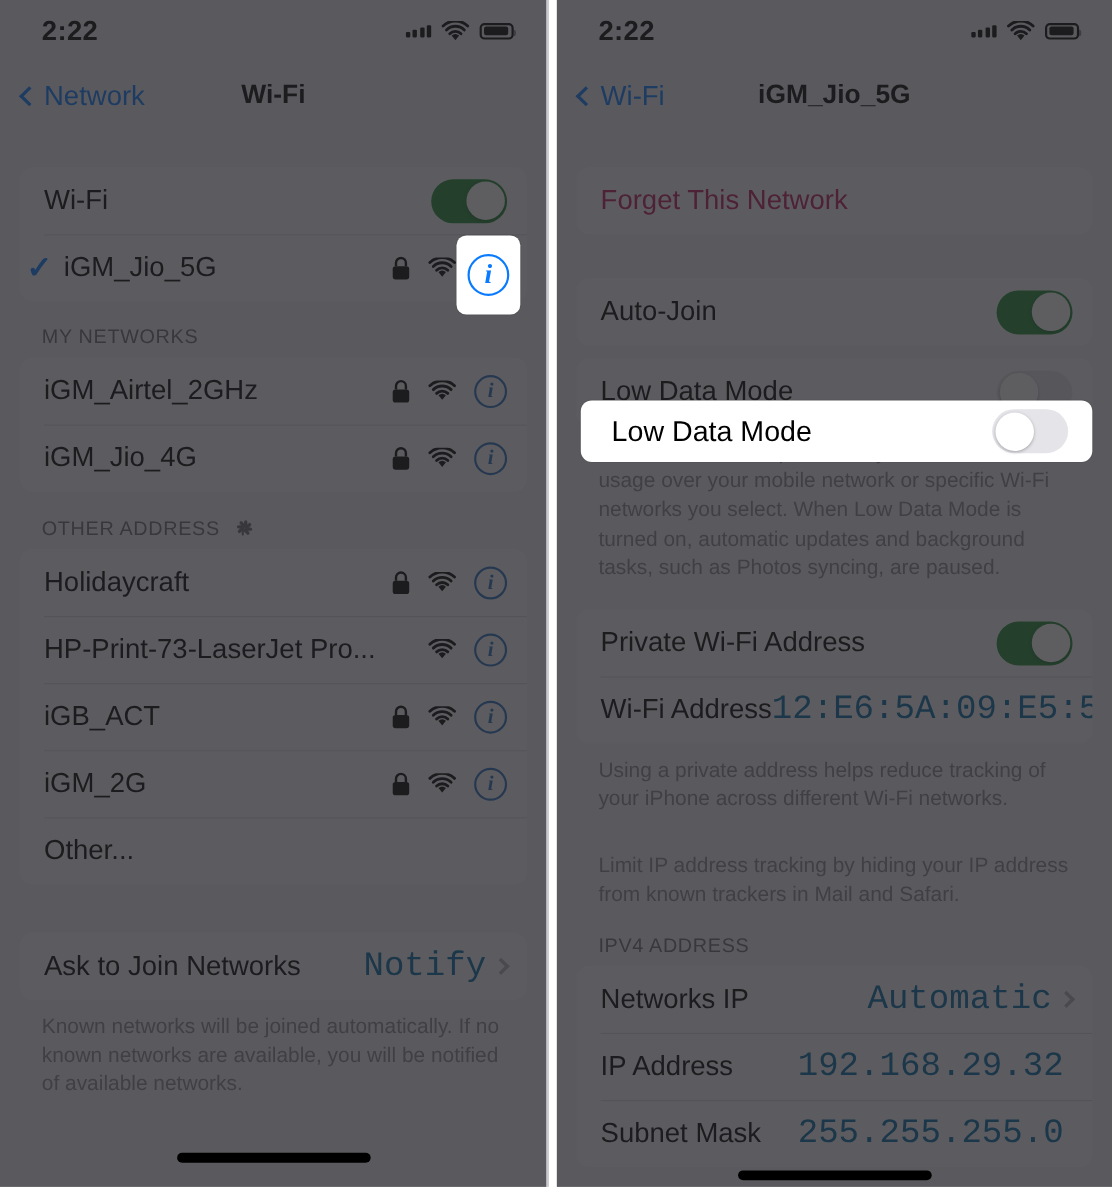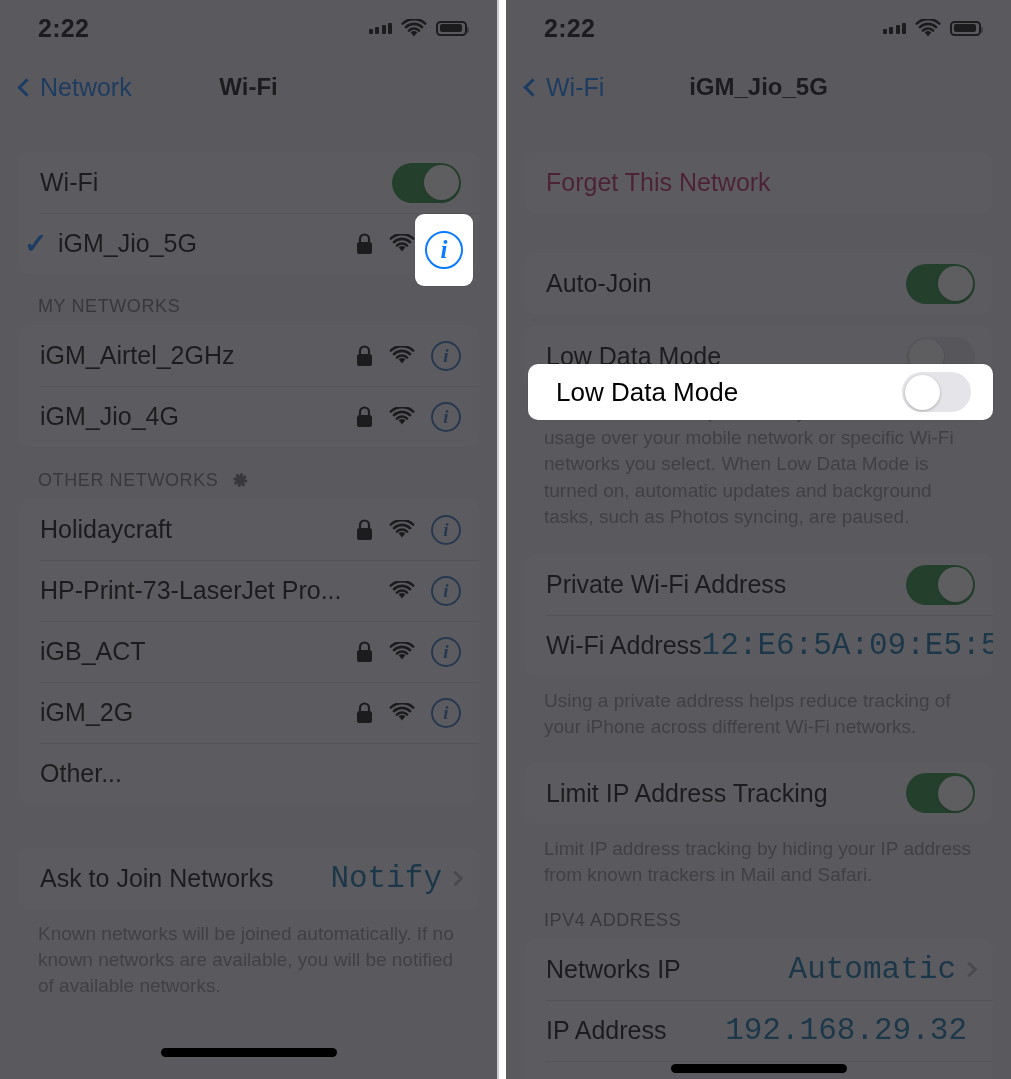--- a/index.html
+++ b/index.html
@@ -260,21 +260,21 @@
                     <path d="M7.9 11.6a7.3 7.3 0 0110.2 0" stroke="#000" stroke-width="2.6" fill="none" stroke-linecap="round"></path>
                     <path d="M1.8 4.6a16.2 16.2 0 0122.4 0" stroke="#000" stroke-width="2.6" fill="none" stroke-linecap="round"></path>
                   </svg>
                 </span>
               <span class="info-btn">i</span>
             </div>
           </div>
         </div>
 
         <div class="sect-hdr">
-          <span>OTHER NETWORKS</span>
+          <span>OTHER ADDRESS</span>
           <span class="spinner">
             <i style="transform:rotate(0deg) translate(-50%,0)"></i>
             <i style="transform:rotate(45deg) translate(-50%,0)"></i>
             <i style="transform:rotate(90deg) translate(-50%,0)"></i>
             <i style="transform:rotate(135deg) translate(-50%,0)"></i>
             <i style="transform:rotate(180deg) translate(-50%,0)"></i>
             <i style="transform:rotate(225deg) translate(-50%,0)"></i>
             <i style="transform:rotate(270deg) translate(-50%,0)"></i>
             <i style="transform:rotate(315deg) translate(-50%,0)"></i>
           </span>
@@ -463,28 +463,20 @@
           <div class="row">
             <span class="label">Wi-Fi Address</span>
             <span class="value mono">12:E6:5A:09:E5:58</span>
           </div>
         </div>
 
         <div class="footnote">Using a private address helps reduce tracking of your iPhone across different Wi-Fi networks.</div>
 
         <div style="height:22px"></div>
 
-        <div class="group">
-          <div class="row">
-            <span class="label">Limit IP Address Tracking</span>
-            <div class="sw on">
-                <span class="knob"></span>
-              </div>
-          </div>
-        </div>
 
         <div class="footnote">Limit IP address tracking by hiding your IP address from known trackers in Mail and Safari.</div>
 
         <div class="sect-hdr">
           <span>IPV4 ADDRESS</span>
         </div>
 
         <div class="group">
           <div class="row">
             <span class="label">Networks IP</span>

